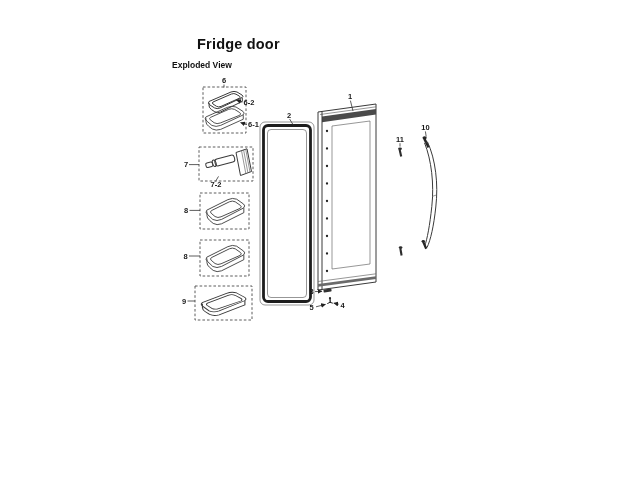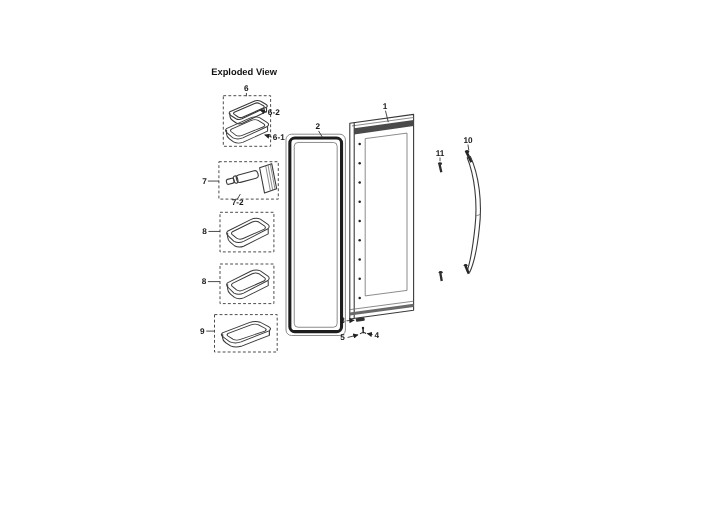--- a/index.html
+++ b/index.html
@@ -1,32 +1,33 @@
 <!DOCTYPE html>
 <html><head>
 <meta charset="utf-8">
 <style>
   html,body{margin:0;padding:0;background:#fff;}
   .canvas{position:relative;width:640px;height:480px;background:#fff;overflow:hidden;
           font-family:"Liberation Sans",sans-serif;}
   .title{position:absolute;left:197px;top:36px;font-size:14.5px;font-weight:bold;
          color:#111;letter-spacing:.2px;}
-  .subtitle{position:absolute;left:192px;top:60px;font-size:8.5px;font-weight:bold;color:#111;}
+  .subtitle{position:absolute;left:172px;top:60px;font-size:8.5px;font-weight:bold;color:#111;}
   .diagram{position:absolute;left:0;top:0;}
   .diagram text{font-family:"Liberation Sans",sans-serif;font-size:7.5px;font-weight:600;fill:#191919;}
   .ln{stroke:#3a3a3a;stroke-width:1;fill:none;stroke-linejoin:round;}
   .thin{stroke:#6a6a6a;stroke-width:.7;fill:none;}
   .dash{stroke:#4a4a4a;stroke-width:.9;fill:none;stroke-dasharray:2.6 2;}
   .lead{stroke:#333;stroke-width:.8;fill:none;}
 </style>
 </head>
 <body>
 
 <div class="canvas">
 
+  <div class="title">Fridge door</div>
   <div class="subtitle">Exploded View</div>
 
   <svg class="diagram" width="640" height="480" viewBox="0 0 640 480">
     <defs>
       <marker id="ah" markerWidth="7" markerHeight="6" refX="5.5" refY="3" orient="auto">
         <path d="M0,0 L6,3 L0,6 Z" fill="#222"></path>
       </marker>
       <g id="binShape">
         <path class="ln" fill="#fff" d="M3,15 L26,3 Q31,0.5 35.5,2.5 L43,8 Q45.5,10 43,12.5 L19,25.5 Q14,28 9.5,25.5 L4,20 Q1,17.5 3,15 Z"></path>
         <path class="ln" fill="#fff" d="M8,15.5 L27.5,5.5 Q31,3.8 34,5.5 L39.5,9.5 Q41.5,11 39.5,12.8 L18.5,22.5 Q15,24.2 12,22.2 L7.8,18.5 Q6.2,17 8,15.5 Z"></path>

